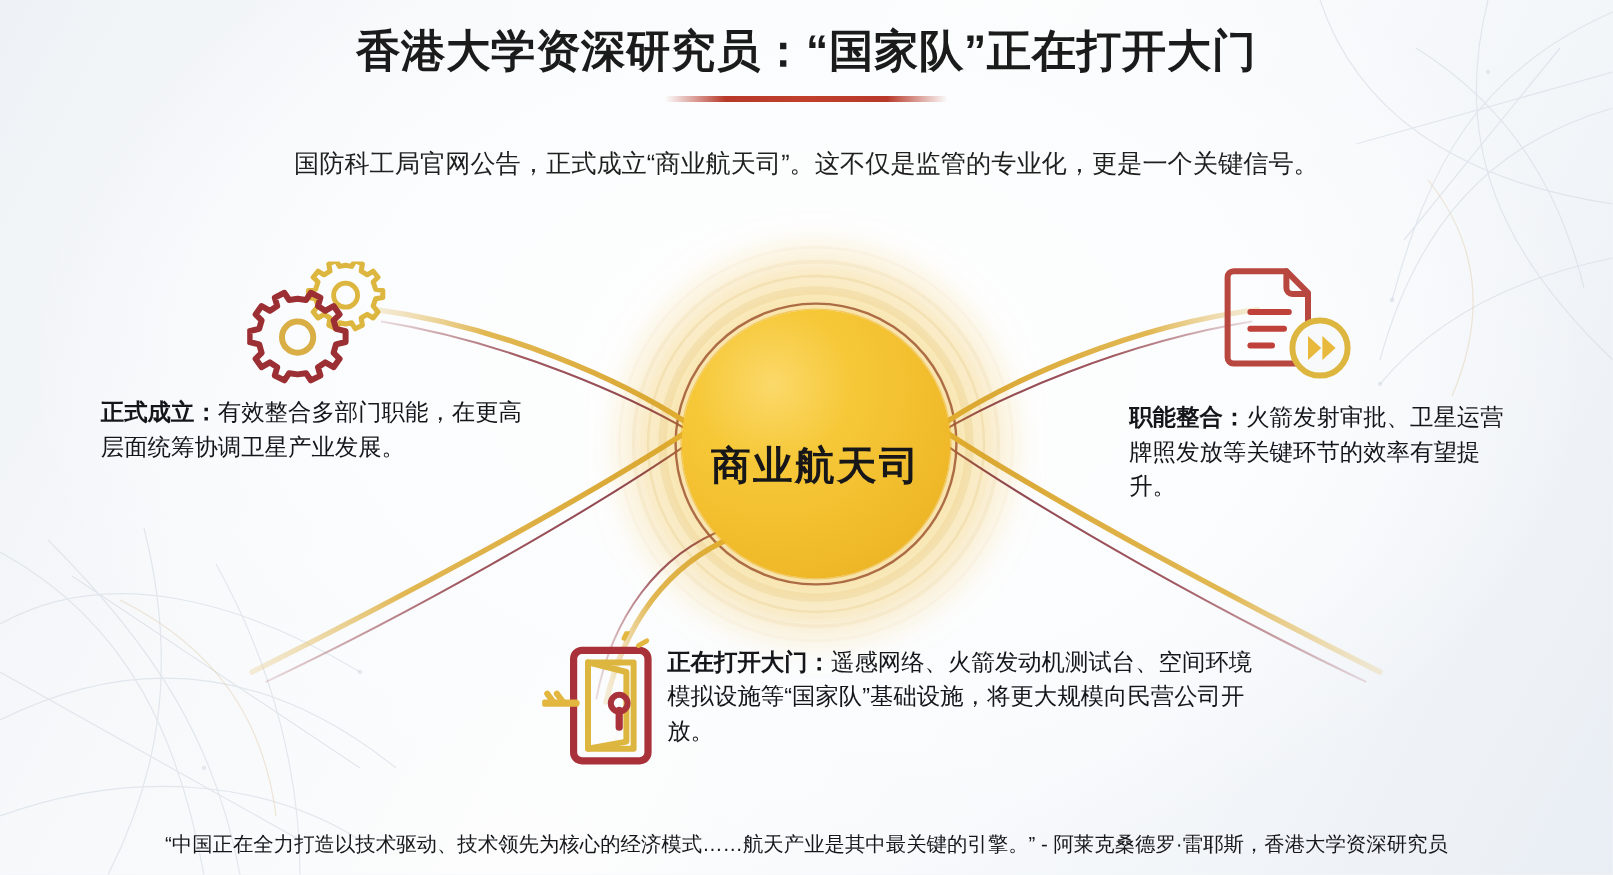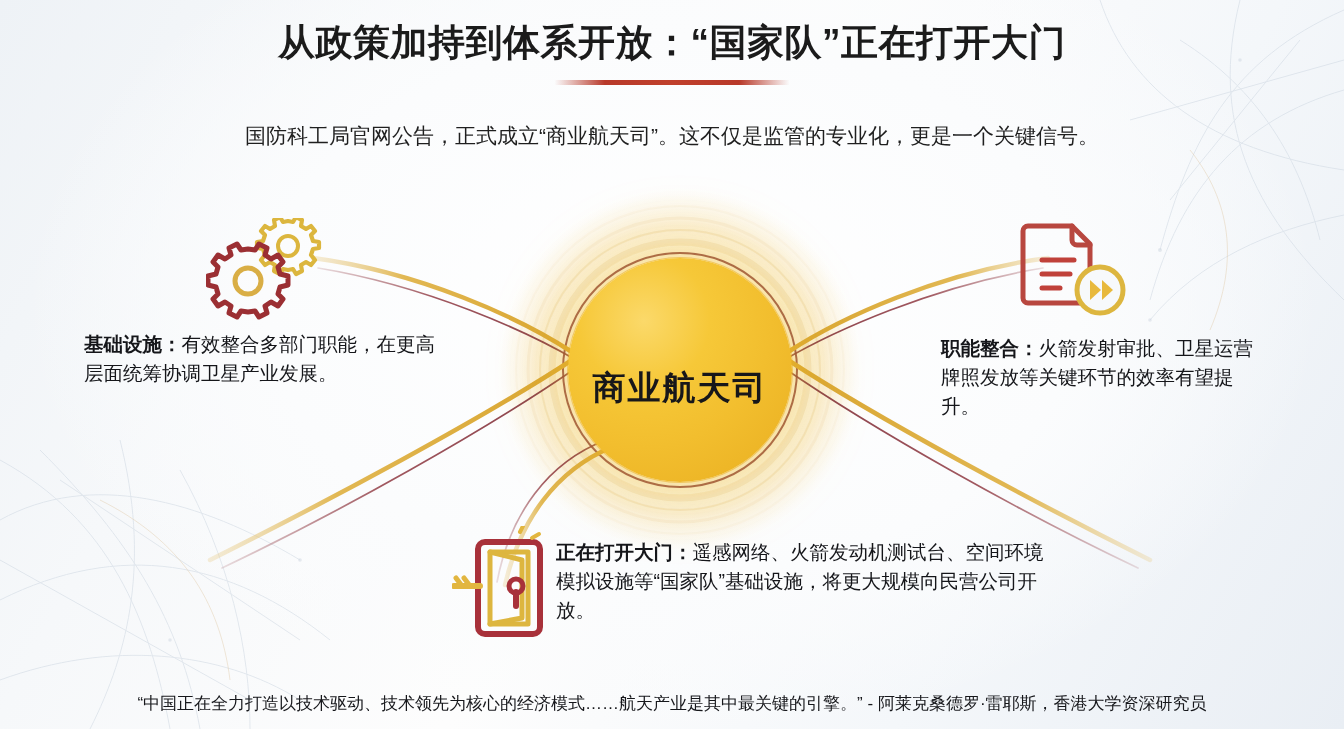--- a/index.html
+++ b/index.html
@@ -118,21 +118,21 @@
       <circle cx="300" cy="560" r="1.8"></circle>
       <circle cx="170" cy="640" r="1.8"></circle>
       <circle cx="250" cy="700" r="1.6"></circle>
     </g>
     <g stroke="#e0c9a8" stroke-width="1" fill="none" opacity=".45">
       <path d="M1190 150 C1230 200 1240 260 1210 330"></path>
       <path d="M100 500 C180 540 220 600 230 680"></path>
     </g>
   </svg>
 
-  <div class="title">从政策加持到体系开放：“国家队”正在打开大门</div>
+  <div class="title">香港大学资深研究员：“国家队”正在打开大门</div>
   <div class="title-rule"></div>
   <div class="subtitle">国防科工局官网公告，正式成立“商业航天司”。这不仅是监管的专业化，更是一个关键信号。</div>
 
   <svg id="connectors" viewBox="0 0 1344 729">
     <defs>
       <linearGradient id="goldgrad" x1="0" y1="0" x2="1" y2="0">
         <stop offset="0%" stop-color="#e9cf92" stop-opacity=".35"></stop>
         <stop offset="35%" stop-color="#e0b44a" stop-opacity=".95"></stop>
         <stop offset="100%" stop-color="#d9a52f" stop-opacity="1"></stop>
       </linearGradient>
@@ -211,21 +211,21 @@
             </g>
             <circle cx="0" cy="-3" r="13" fill="none" stroke="#d9ae45" stroke-width="5"></circle>
           </g>
         </g>
       </g>
     </svg>
   </div>
 
   <div class="branch" id="branch-left">
     <div class="branch-text">
-      <b>基础设施：</b><span>有效整合多部门职能，在更高层面统筹协调卫星产业发展。</span>
+      <b>正式成立：</b><span>有效整合多部门职能，在更高层面统筹协调卫星产业发展。</span>
     </div>
   </div>
 
   <div class="icon-wrap" id="icon-doc">
     <svg width="114" height="104" viewBox="0 0 114 104">
       <g fill="none" stroke-linecap="round" stroke-linejoin="round">
         <path d="M12,10 h44 l18,18 v54 a5,5 0 0 1 -5,5 h-57 a5,5 0 0 1 -5,-5 v-67 a5,5 0 0 1 5,-5 z" stroke="#b8473f" stroke-width="5"></path>
         <path d="M56,10 v14 a5,5 0 0 0 5,5 h13" stroke="#b8473f" stroke-width="5"></path>
         <path d="M26,44 h32" stroke="#c0413a" stroke-width="5"></path>
         <path d="M26,58 h28" stroke="#c0413a" stroke-width="5"></path>

